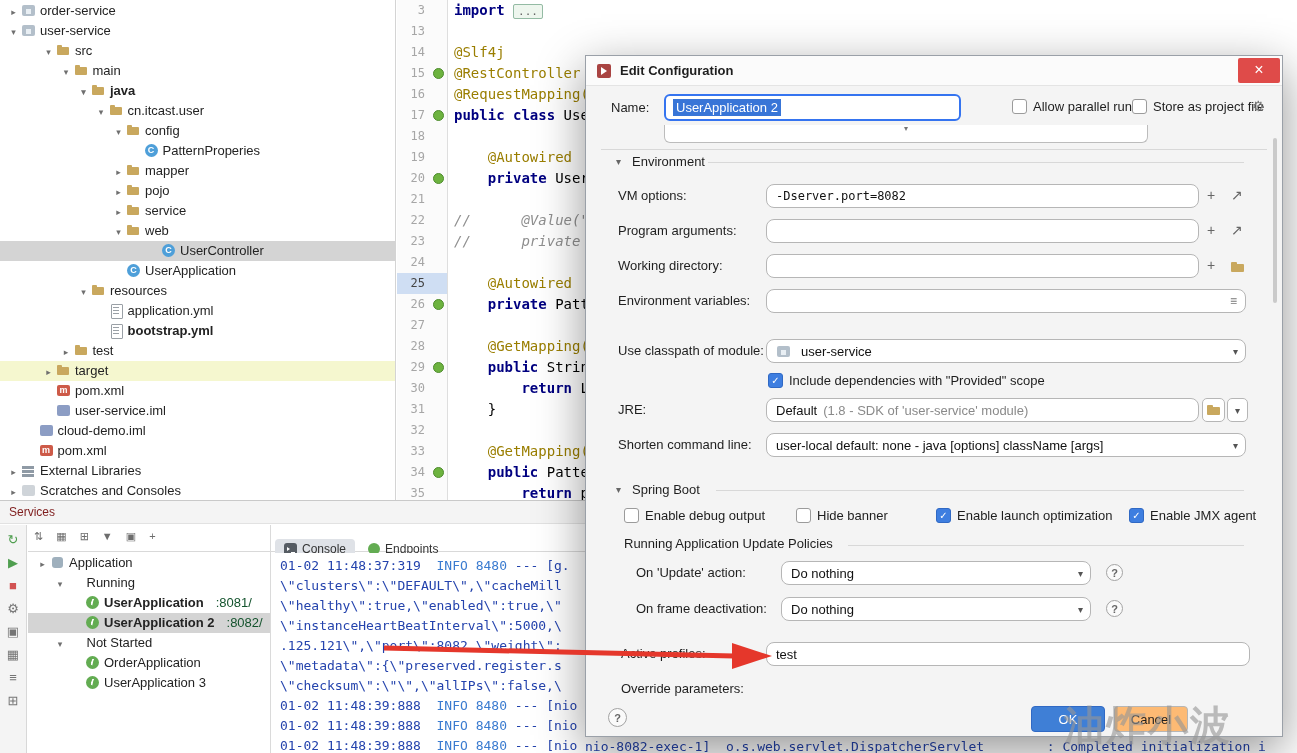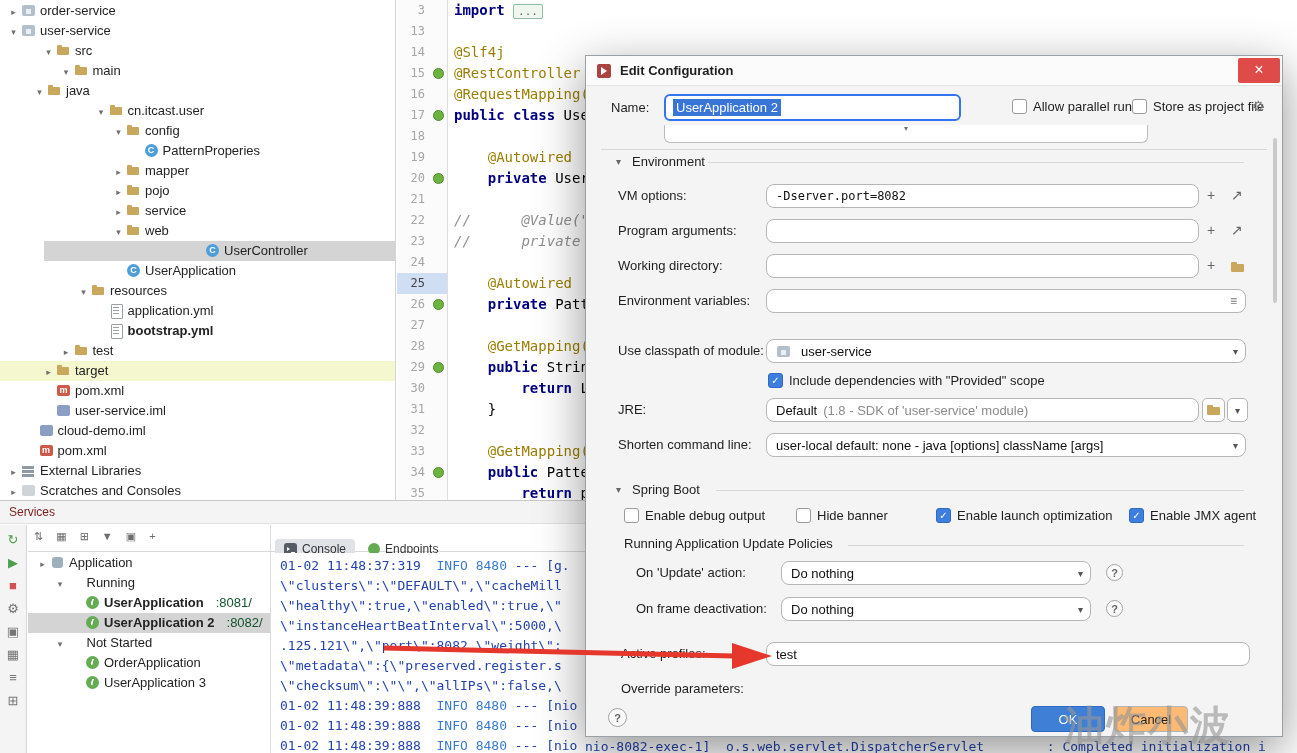--- a/index.html
+++ b/index.html
@@ -111,29 +111,29 @@
 </head>
 <body>
 
 <div id="stage">
 
   <div class="ptree">
       <div class="trow" style="padding-left: 6px;"><span class="chev">▸</span><span class="ic ic-module"></span><span class="lbl">order-service</span></div>
       <div class="trow" style="padding-left: 6px;"><span class="chev">▾</span><span class="ic ic-module"></span><span class="lbl">user-service</span></div>
       <div class="trow" style="padding-left: 41px;"><span class="chev">▾</span><span class="ic ic-folder"></span><span class="lbl">src</span></div>
       <div class="trow" style="padding-left: 58.5px;"><span class="chev">▾</span><span class="ic ic-folder"></span><span class="lbl">main</span></div>
-      <div class="trow" style="padding-left: 32px;"><span class="chev">▾</span><span class="ic ic-folder"></span><span class="lbl">java</span></div>
+      <div class="trow" style="padding-left: 76px; font-weight: bold;"><span class="chev">▾</span><span class="ic ic-folder"></span><span class="lbl">java</span></div>
       <div class="trow" style="padding-left: 93.5px;"><span class="chev">▾</span><span class="ic ic-package"></span><span class="lbl">cn.itcast.user</span></div>
       <div class="trow" style="padding-left: 111px;"><span class="chev">▾</span><span class="ic ic-folder"></span><span class="lbl">config</span></div>
       <div class="trow" style="padding-left: 128.5px;"><span class="chev"></span><span class="ic ic-class"></span><span class="lbl">PatternProperies</span></div>
       <div class="trow" style="padding-left: 111px;"><span class="chev">▸</span><span class="ic ic-folder"></span><span class="lbl">mapper</span></div>
       <div class="trow" style="padding-left: 111px;"><span class="chev">▸</span><span class="ic ic-folder"></span><span class="lbl">pojo</span></div>
       <div class="trow" style="padding-left: 111px;"><span class="chev">▸</span><span class="ic ic-folder"></span><span class="lbl">service</span></div>
       <div class="trow" style="padding-left: 111px;"><span class="chev">▾</span><span class="ic ic-folder"></span><span class="lbl">web</span></div>
-      <div class="trow sel" style="padding-left: 146px; margin-left: 44px;"><span class="chev"></span><span class="ic ic-class"></span><span class="lbl">UserController</span></div>
+      <div class="trow sel" style="padding-left: 146px;"><span class="chev"></span><span class="ic ic-class"></span><span class="lbl">UserController</span></div>
       <div class="trow" style="padding-left: 111px;"><span class="chev"></span><span class="ic ic-class"></span><span class="lbl">UserApplication</span></div>
       <div class="trow" style="padding-left: 76px;"><span class="chev">▾</span><span class="ic ic-folder"></span><span class="lbl">resources</span></div>
       <div class="trow" style="padding-left: 93.5px;"><span class="chev"></span><span class="ic ic-yml"></span><span class="lbl">application.yml</span></div>
       <div class="trow" style="padding-left: 93.5px; font-weight: bold;"><span class="chev"></span><span class="ic ic-yml"></span><span class="lbl">bootstrap.yml</span></div>
       <div class="trow" style="padding-left: 58.5px;"><span class="chev">▸</span><span class="ic ic-folder"></span><span class="lbl">test</span></div>
       <div class="trow hl" style="padding-left: 41px;"><span class="chev">▸</span><span class="ic ic-folder"></span><span class="lbl">target</span></div>
       <div class="trow" style="padding-left: 41px;"><span class="chev"></span><span class="ic ic-maven"></span><span class="lbl">pom.xml</span></div>
       <div class="trow" style="padding-left: 41px;"><span class="chev"></span><span class="ic ic-iml"></span><span class="lbl">user-service.iml</span></div>
       <div class="trow" style="padding-left: 23.5px;"><span class="chev"></span><span class="ic ic-iml"></span><span class="lbl">cloud-demo.iml</span></div>
       <div class="trow" style="padding-left: 23.5px;"><span class="chev"></span><span class="ic ic-maven"></span><span class="lbl">pom.xml</span></div>

